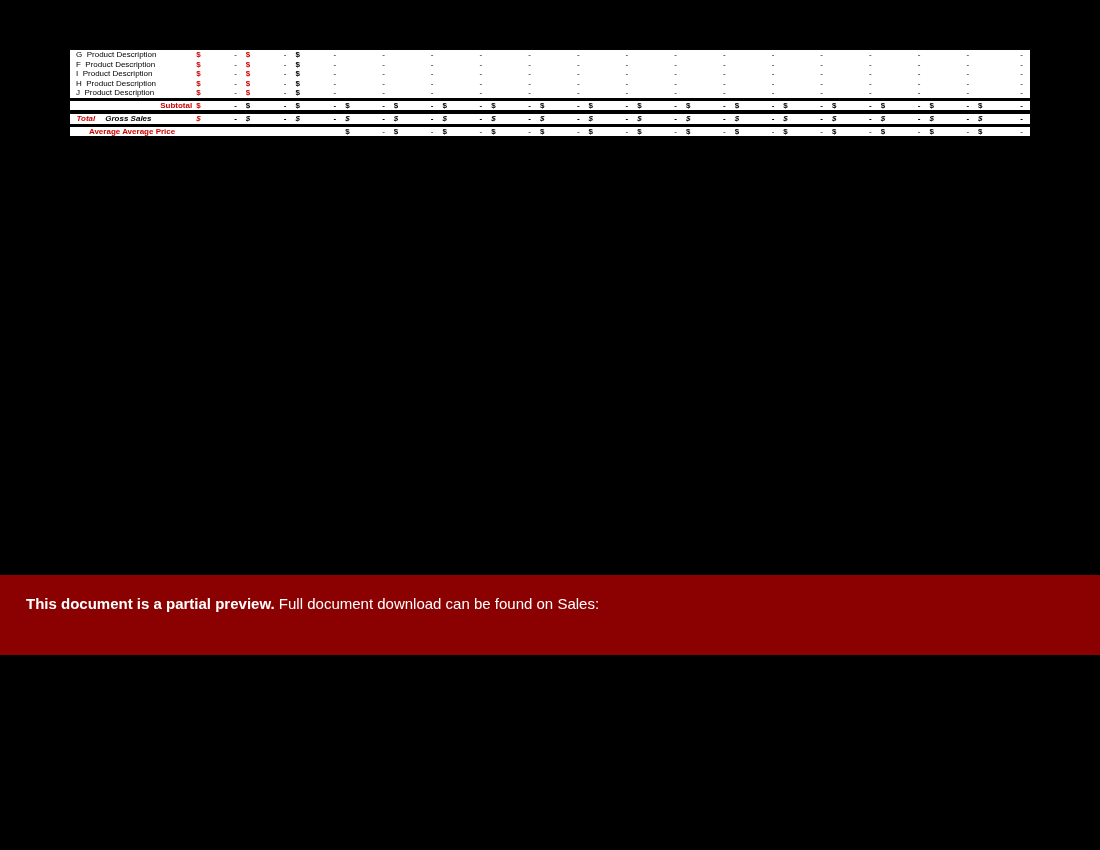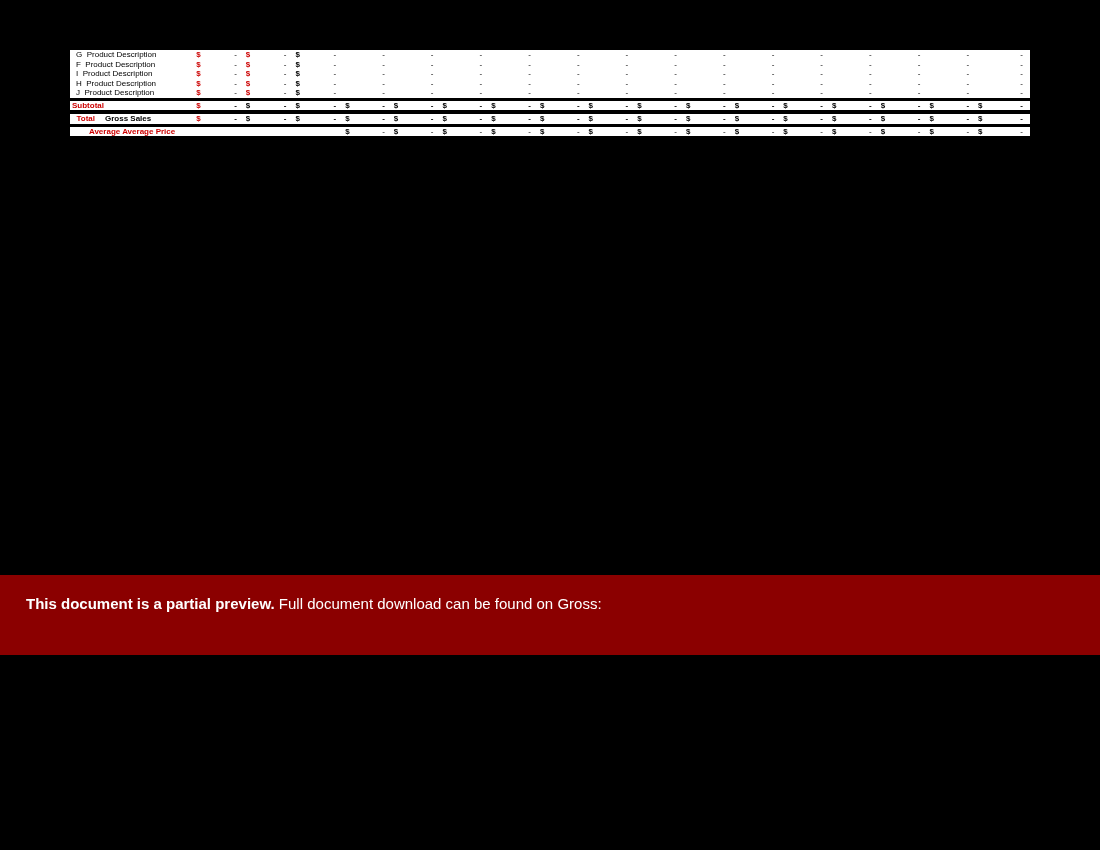--- a/index.html
+++ b/index.html
@@ -23,27 +23,27 @@
   tr.data td.lbl { padding-left: 6px; }
 
   span.d  { display: inline-block; width: 9px;  color: #000; font-weight: bold; }
   span.dr { display: inline-block; width: 9px;  color: #c00; font-weight: bold; }
   span.dash { display: inline-block; width: 100%; text-align: right; padding-right: 5px; }
 
   tr.sep td { background: #000; height: 3px; line-height: 3px; font-size: 0; }
   tr.sep2 td { background: #000; height: 4px; line-height: 4px; font-size: 0; }
 
   tr.sub td { color: #c00; font-weight: bold; }
-  tr.sub td.lbl { text-align: left; }
+  tr.sub td.lbl { text-align: right; }
 
   tr.total td.lbl { font-weight: bold; }
   tr.total td.lbl .t1 { color: #c00; }
   tr.total td.lbl .t2 { color: #000; padding-left: 10px; }
   tr.total td .d, tr.total td .dr { font-weight: bold; }
-  tr.total td { font-weight: bold; }
+  tr.total td { font-weight: bold; font-style: italic; }
 
   tr.avg td.lbl { color: #c00; font-weight: bold; text-align: center; }
 
   
   .banner { position: absolute; left: 0; top: 575px; width: 1100px; height: 80px; background: #8b0000; color: #fff; font-size: 15px; padding: 20px 26px; }
   .banner .l1 { margin-bottom: 6px; }
   .banner .l1 b { font-weight: bold; }
   .banner a { color: #fff; text-decoration: underline; }
 </style>
 </head>
@@ -243,16 +243,16 @@
             <td class="bl2 br2"><span class="d">$</span><span class="dash" style="width: calc(100% - 9px);">-</span></td>
           </tr>
           <tr class="sep">
             <td colspan="18" style="height: 1px; line-height: 1px;"></td>
           </tr>
         </tbody>
 </table>
 </div>
 
 <div class="banner">
-  <div class="l1"><b>This document is a partial preview.</b><span>  Full document download can be found on Gross:</span></div>
+  <div class="l1"><b>This document is a partial preview.</b><span>  Full document download can be found on Sales:</span></div>
 </div>
 
 </div>
 
 </body></html>

